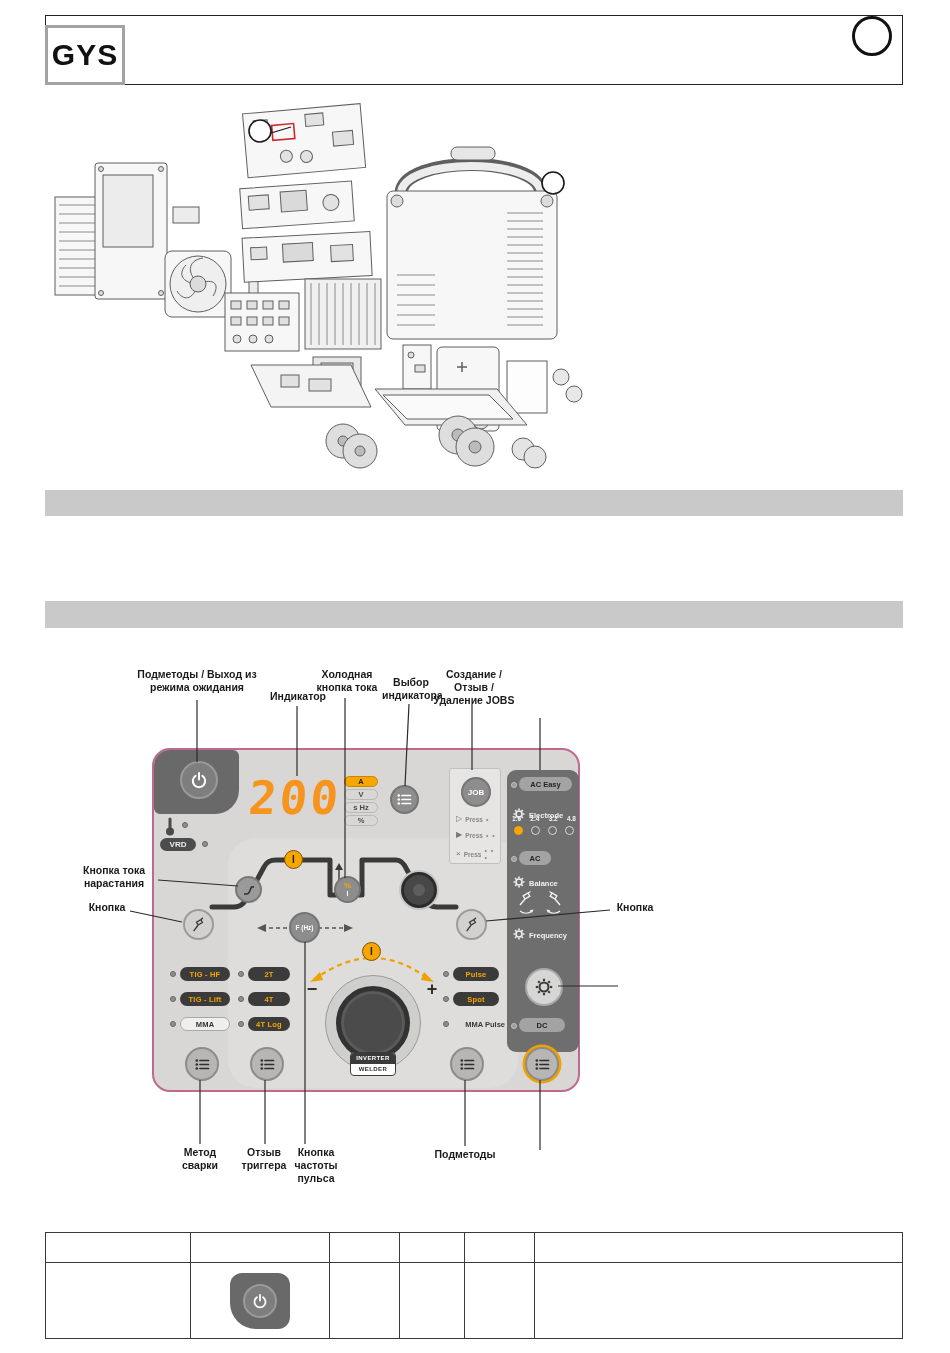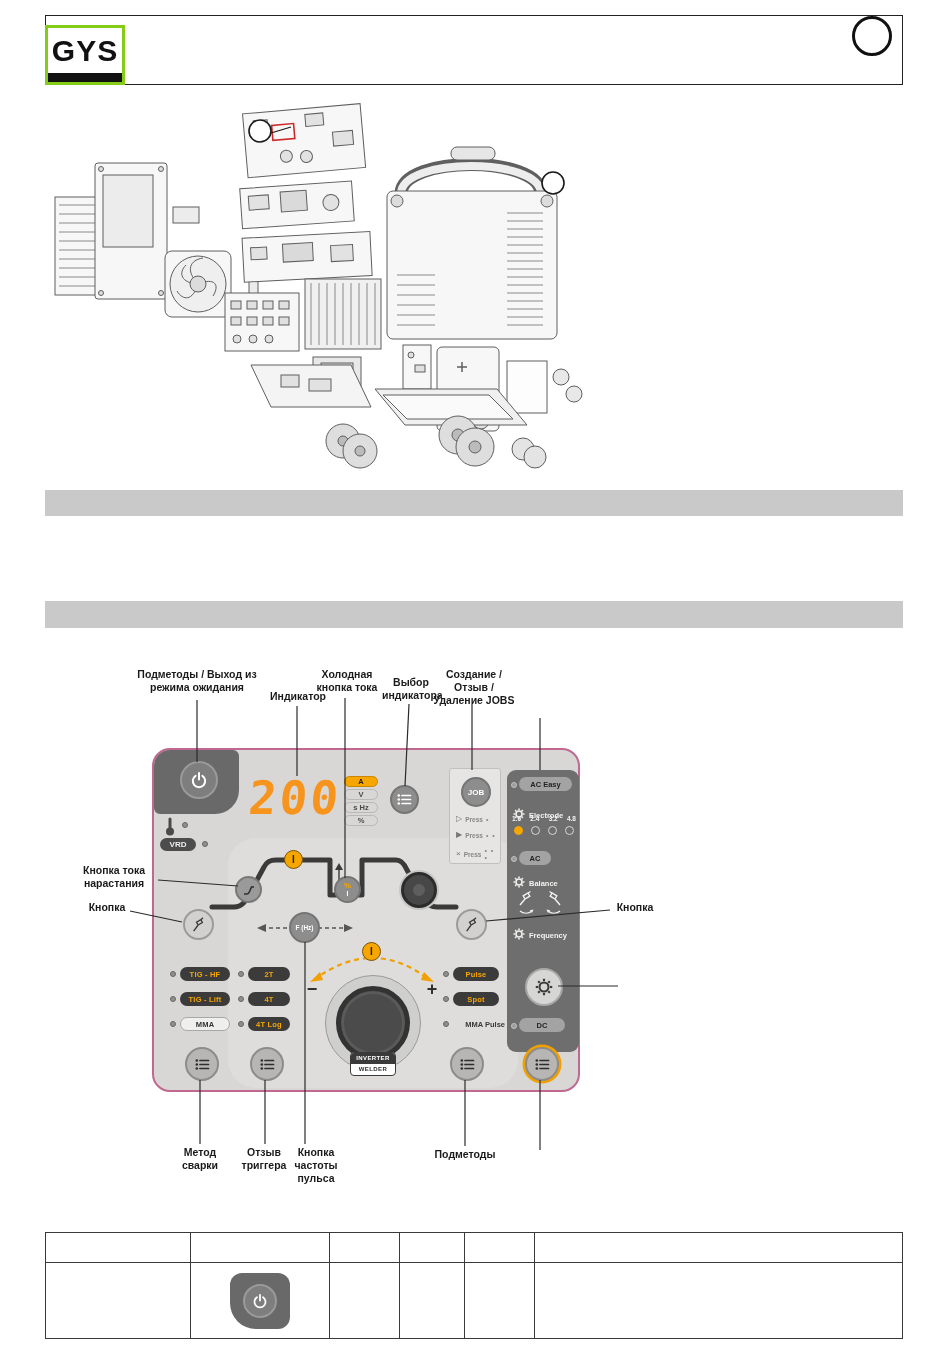--- a/index.html
+++ b/index.html
@@ -1,20 +1,20 @@
 <!DOCTYPE html>
 <html><head>
 <meta charset="utf-8">
 <style>
 *{box-sizing:border-box;margin:0;padding:0}
 html,body{width:950px;height:1353px}
 body{position:relative;background:#fff;font-family:"Liberation Sans",sans-serif;color:#1a1a1a;overflow:hidden}
 .abs{position:absolute}
 
-.logo{border:3px solid #84cc16;background:#fff;display:flex;flex-direction:column}
+.logo{border:3px solid #a3a3a3;background:#fff;display:flex;flex-direction:row}
 .logo-inner{flex:1;display:flex;align-items:center;justify-content:center;font-weight:bold;font-size:30px;letter-spacing:1px;color:#111}
 .logo-bar{height:9px;background:#111}
 
 .gbar{background:#c9c9c9}
 
 .panel{background:#d8d7d5;border:2px solid #c0688f;border-radius:18px}
 .circlebtn{position:absolute;border-radius:50%;display:flex;align-items:center;justify-content:center}
 .led{position:absolute;width:6px;height:6px;border-radius:50%;background:#8f8f8f;border:1px solid #666}
 .led.dark{background:#9c9c9c;border-color:#c2c2c2}
 .pill{position:absolute;height:14px;border-radius:7px;background:#3b3b3b;color:#f7a600;font-size:7.5px;font-weight:bold;display:flex;align-items:center;justify-content:center;letter-spacing:.2px}

